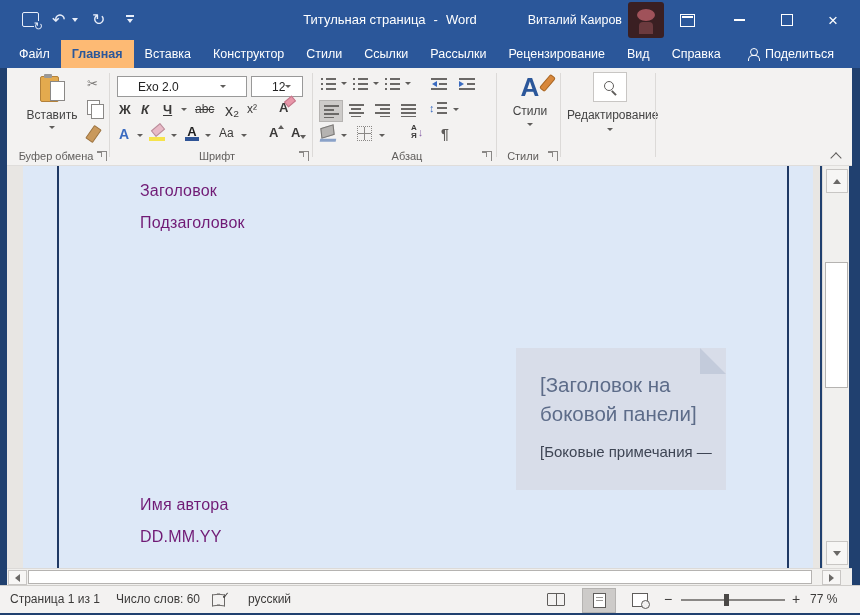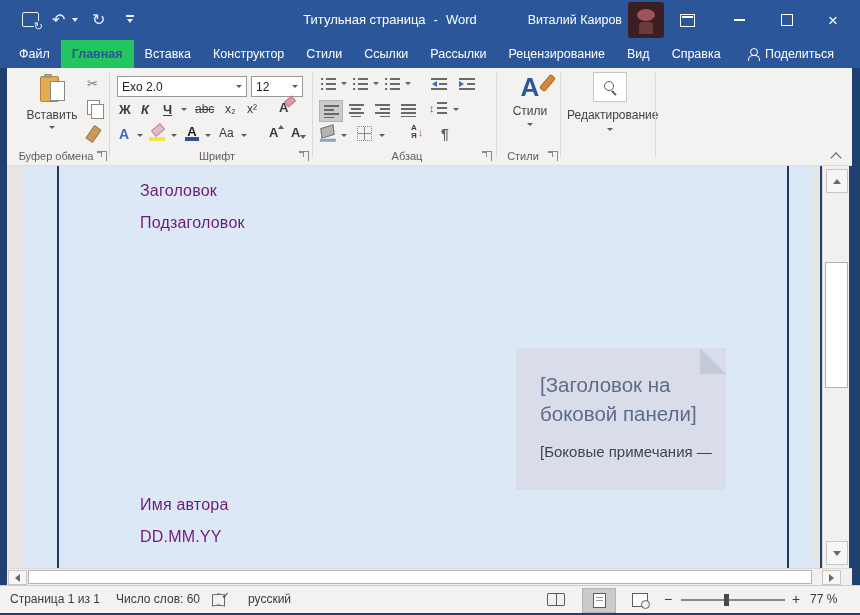--- a/index.html
+++ b/index.html
@@ -21,21 +21,21 @@
   .avatar b{position:absolute;left:11px;top:20px;width:14px;height:12px;border-radius:4px 4px 0 0;background:#6b3a3e;}
   .winctl{position:absolute;top:0;height:40px;width:42px;display:flex;align-items:center;justify-content:center;color:#fff;}
   .ro-box{width:13px;height:11px;border:1.5px solid #fff;position:relative;}
   .ro-box:after{content:"";position:absolute;left:1px;right:1px;top:1px;height:2px;background:#fff;}
   .mini{width:11px;height:1.5px;background:#fff;}
   .maxi{width:10px;height:10px;border:1.5px solid #fff;}
   .clos{font-size:17px;line-height:17px;}
   
   .tabrow{position:absolute;left:0;top:40px;width:860px;height:28px;background:#2b579a;display:flex;align-items:stretch;font-size:12.5px;color:#fff;padding-left:8px;box-sizing:border-box;}
   .tab{padding:0 11px;display:flex;align-items:center;white-space:nowrap;}
-  .tab.active{background:#22c55e;color:#2b579a;font-weight:bold;}
+  .tab.active{background:#fdba74;color:#2b579a;font-weight:bold;}
   .tabspacer{flex:1;}
   .tr-item{display:flex;align-items:center;gap:5px;padding:0 10px;white-space:nowrap;}
   .bulb{width:9px;height:9px;border:1.5px solid #fff;border-radius:50%;position:relative;}
   .bulb:after{content:"";position:absolute;left:2px;top:9px;width:3px;height:3px;background:#fff;}
   .person{width:12px;height:12px;position:relative;}
   .person i{position:absolute;left:2px;top:0;width:6px;height:6px;border:1.2px solid #fff;border-radius:50%;}
   .person b{position:absolute;left:0;top:7px;width:10px;height:5px;border:1.2px solid #fff;border-bottom:none;border-radius:5px 5px 0 0;}
   
   .ribbon{position:absolute;left:7px;top:68px;width:845px;height:97px;background:#f3f2f1;border-bottom:1px solid #dfdddb;color:#444;}
   .vsep{position:absolute;top:5px;height:84px;width:1px;background:#dcdad8;}
@@ -48,21 +48,21 @@
   .pastebtn{position:absolute;left:14px;top:6px;width:62px;height:86px;text-align:center;}
   .clipicon{position:relative;width:24px;height:28px;margin:2px auto 4px;}
   .clipicon-body{position:absolute;left:0;top:2px;width:17px;height:24px;background:#e3aa4e;border:1px solid #b3813a;border-radius:2px;}
   .clipicon-clip{position:absolute;left:4px;top:0;width:8px;height:4px;background:#9a9896;border-radius:1px;}
   .clipicon-page{position:absolute;left:10px;top:7px;width:13px;height:18px;background:#fff;border:1px solid #8a8886;}
   .scis{font-size:13px;color:#7a7876;}
   .copyic{position:relative;width:11px;height:13px;border:1.2px solid #8a8886;background:#fff;}
   .copyic:after{content:"";position:absolute;left:3px;top:3px;width:11px;height:13px;border:1.2px solid #8a8886;background:#fff;}
   .fmtpaint{width:7px;height:14px;background:#c9995c;border:1px solid #9b7340;transform:rotate(35deg);border-radius:1px;}
   
-  .combo{position:absolute;height:21px;background:#fff;border:1px solid #999;display:flex;align-items:center;font-size:12px;color:#222;padding:0 4px;box-sizing:border-box;}
+  .combo{position:absolute;height:21px;background:#fff;border:1px solid #999;display:flex;align-items:center;font-size:12px;color:#222;padding:0 20px;box-sizing:border-box;}
   .combo .dd{margin-left:auto;}
   .fx-a{color:#3a6bc0;font-weight:bold;font-size:14px;}
   .hl-wrap{position:relative;width:17px;height:15px;}
   .hl-pen{position:absolute;left:3px;top:0;width:10px;height:6px;background:#e8b9c6;border:1px solid #b98f9c;transform:rotate(-40deg);}
   .hl-bar{position:absolute;left:0;bottom:0;width:16px;height:4px;background:#f6e34b;}
   .fc-wrap{position:relative;width:14px;height:16px;text-align:center;font-size:13px;font-weight:bold;color:#1f1f1f;}
   .fc-bar{position:absolute;left:0;bottom:-1px;width:14px;height:4px;background:#2f5496;}
   .clear-wrap{position:relative;font-size:13px;font-weight:bold;color:#3b3a39;}
   .clear-eraser{position:absolute;right:-7px;top:-2px;width:8px;height:5px;background:#e896a8;transform:rotate(-40deg);border:1px solid #c4788c;}
   .sizebtn{position:relative;font-size:13px;font-weight:bold;color:#3b3a39;}
@@ -246,21 +246,21 @@
       </div>
     <div class="rbtn" style="left:156px;top:34px;text-decoration:underline;font-weight:bold;">
         <span>Ч</span>
       </div>
     <div class="rbtn" style="left:172px;top:40px;">
         <div class="dd"></div>
       </div>
     <div class="rbtn" style="left:188px;top:34px;text-decoration:line-through;font-size:12px;">
         <span>abc</span>
       </div>
-    <div class="rbtn" style="left:218px;top:34px;font-size:12px;align-items:flex-end;">
+    <div class="rbtn" style="left:218px;top:34px;font-size:16px;align-items:flex-end;">
         <span>x₂</span>
       </div>
     <div class="rbtn" style="left:240px;top:34px;font-size:12px;">
         <span>x²</span>
       </div>
     <div class="rbtn" style="left:272px;top:32px;">
       <div class="clear-wrap"><span>А</span><div class="clear-eraser"></div></div>
     </div>
     <div class="rbtn" style="left:112px;top:58px;">
         <span class="fx-a">А</span>

